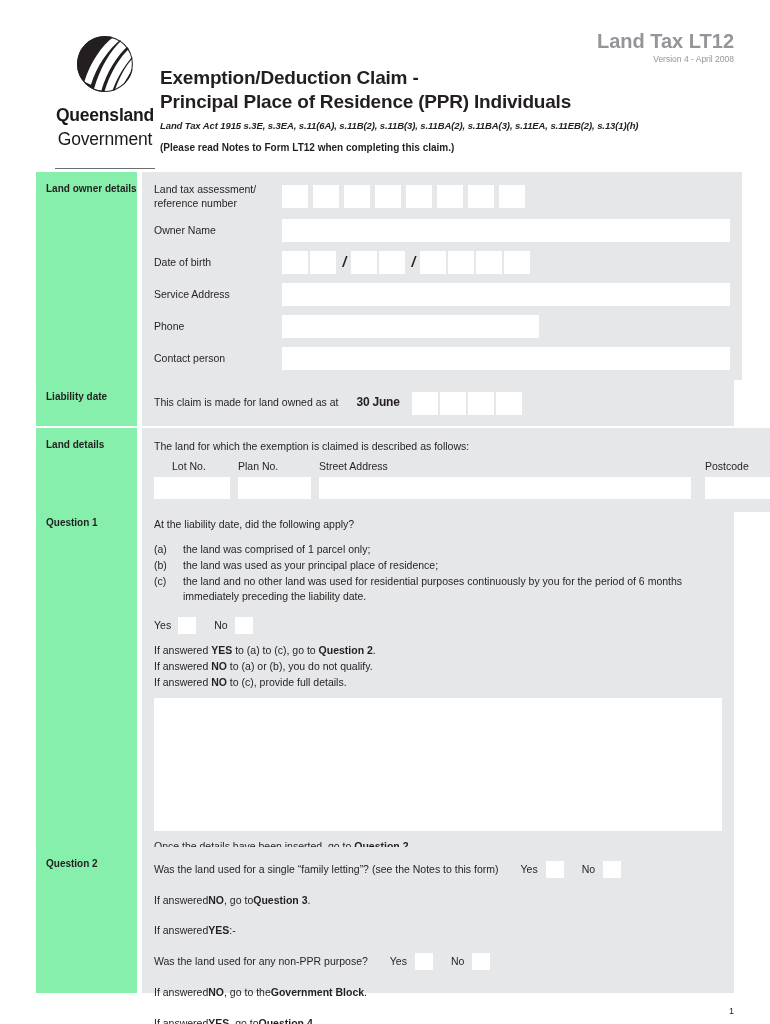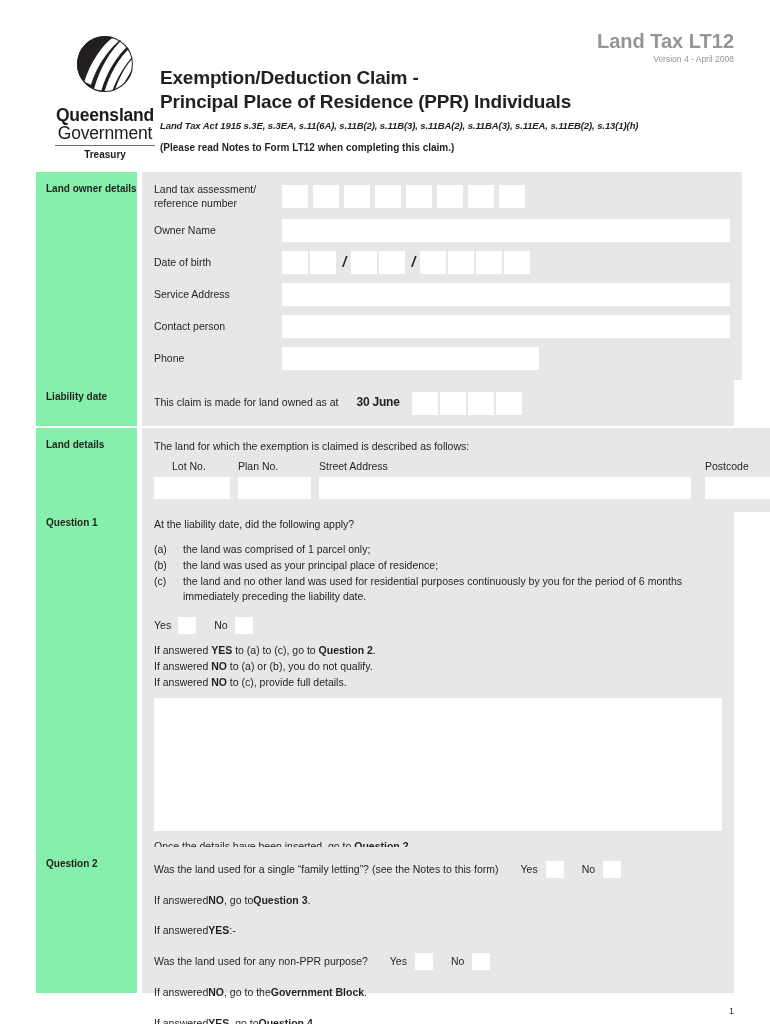--- a/index.html
+++ b/index.html
@@ -40,22 +40,23 @@
     line-height: 1.05;
     letter-spacing: -0.2px;
     color: #1a1a1a;
   }
   .logo-gov {
     font-size: 17.5px;
     font-weight: normal;
     line-height: 1.05;
     letter-spacing: -0.2px;
     color: #1a1a1a;
-    padding-bottom: 2px;
+    padding-bottom: 19px;
     border-bottom: 1.5px solid #6d6e71;
+    margin-top: 6px;
   }
   .logo-treasury {
     font-size: 10px;
     font-weight: bold;
     margin-top: 3px;
     color: #1a1a1a;
   }
 
   .doc-code {
     position: absolute;
@@ -333,27 +334,27 @@
         <div class="cell tight"></div>
       </div>
     </div>
 
     <div class="field-row">
       <div class="field-label">Service Address</div>
       <div class="line-input w-full"></div>
     </div>
 
     <div class="field-row">
+      <div class="field-label">Phone</div>
+      <div class="line-input w-phone"></div>
+    </div>
+
+    <div class="field-row">
       <div class="field-label">Contact person</div>
       <div class="line-input w-full"></div>
-    </div>
-
-    <div class="field-row">
-      <div class="field-label">Phone</div>
-      <div class="line-input w-phone"></div>
     </div>
 
   </div>
 </div>
 
 <div class="section" style="top:380px;">
   <div class="sec-label">Liability date</div>
   <div class="sec-body" style="padding-top:11px;padding-bottom:11px;">
     <div class="liab-row">
       <span class="liab-text">This claim is made for land owned as at</span>

